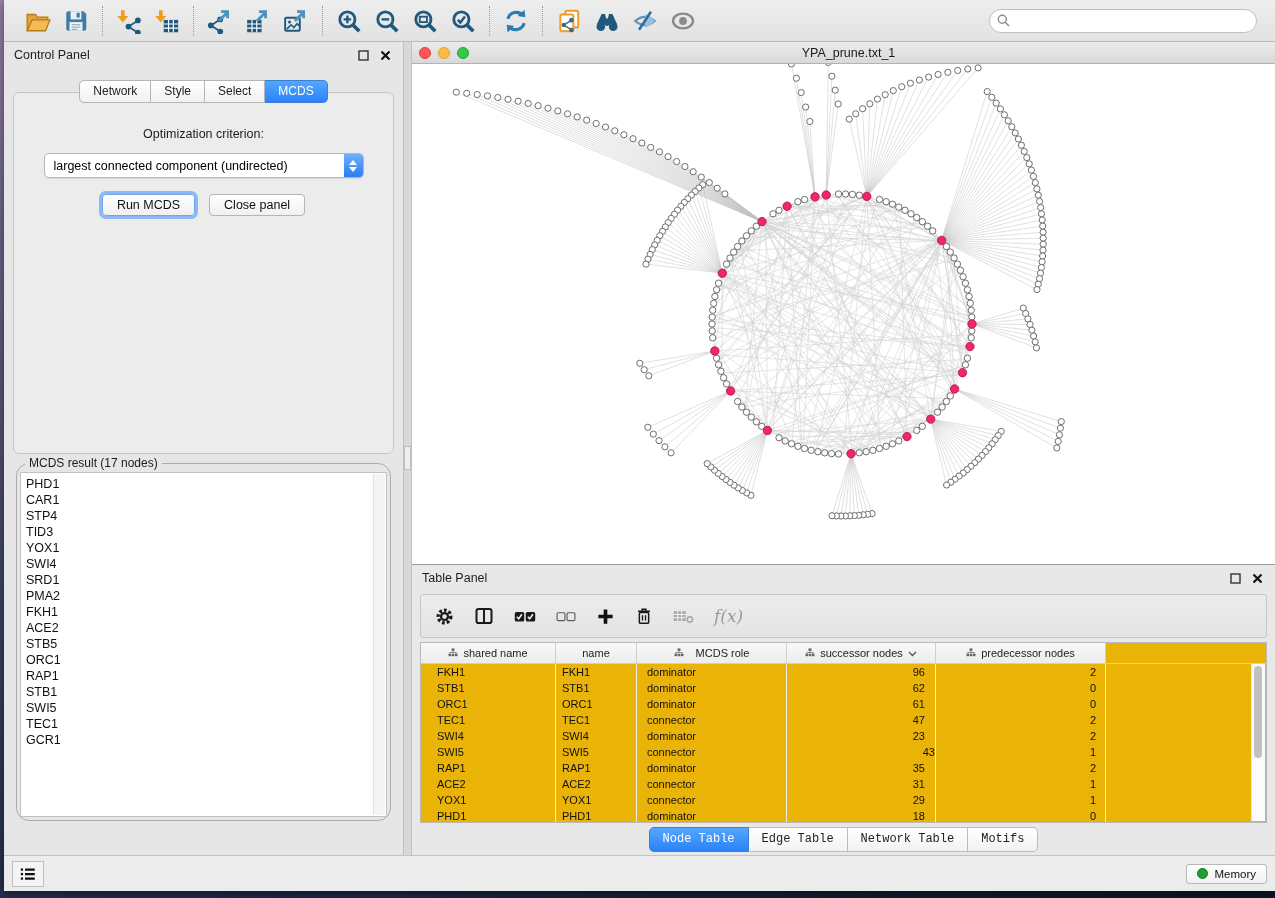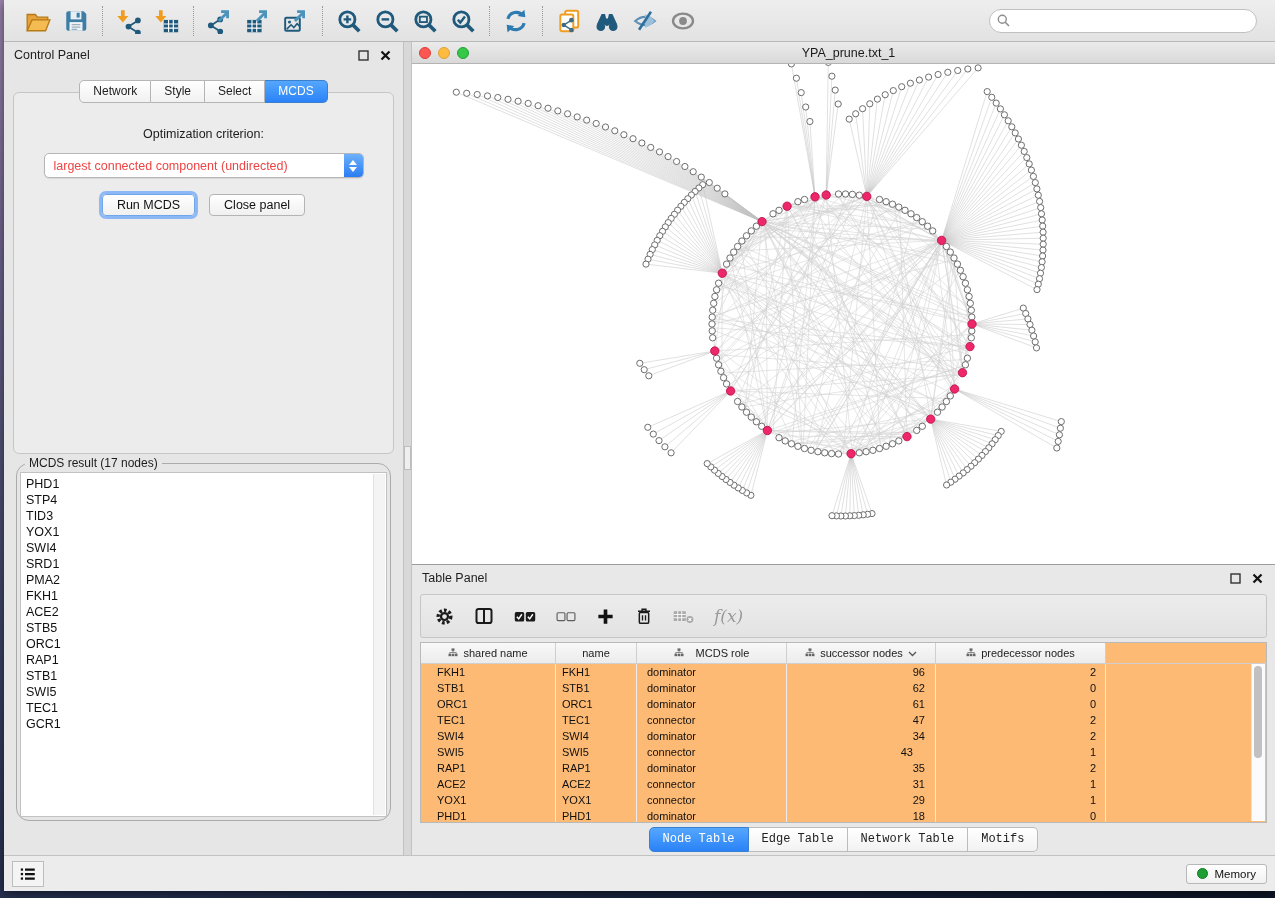--- a/index.html
+++ b/index.html
@@ -30,21 +30,21 @@
   .panel-head .ph-title{flex:1;}
   .ph-btn{width:16px;height:16px;display:flex;align-items:center;justify-content:center;margin-left:6px;}
   .cp-tabs{display:flex;justify-content:center;position:relative;z-index:2;margin-top:12px;margin-bottom:-11px;flex:0 0 auto;}
   .cp-tab{font-size:12px;padding:3px 13px 4px;background:linear-gradient(#ffffff,#f1f1f1);border:1px solid #b5b5b5;border-left:none;color:#222;}
   .cp-tab:first-child{border-left:1px solid #b5b5b5;border-radius:5px 0 0 5px;}
   .cp-tab:last-child{border-radius:0 5px 5px 0;}
   .cp-tab.sel{background:linear-gradient(#55a7fd,#2a82f7);color:#fff;border-color:#3a7fd0;}
   .cp-card{margin:0 9px;border:1px solid #c6c6c6;border-radius:6px;background:#ececec;height:362px;flex:0 0 auto;display:flex;flex-direction:column;align-items:center;padding-top:34px;box-sizing:border-box;}
   .opt-label{font-size:12.5px;color:#1c1c1c;margin-bottom:12px;}
   .combo{display:flex;align-items:stretch;height:23px;width:318px;border:1px solid #b6b6b6;border-radius:5px;background:#fff;overflow:hidden;box-shadow:0 1px 1px rgba(0,0,0,.08);}
-  .combo .combo-text{flex:1;font-size:12.5px;display:flex;align-items:center;padding-left:9px;color:#ef4444;white-space:nowrap;}
+  .combo .combo-text{flex:1;font-size:12.5px;display:flex;align-items:center;padding-left:9px;color:#000000;white-space:nowrap;}
   .combo .stepper{width:19px;background:linear-gradient(#6db1fd,#2a7df2);display:flex;flex-direction:column;align-items:center;justify-content:center;gap:2px;}
   .stepper .up{width:0;height:0;border-left:4px solid transparent;border-right:4px solid transparent;border-bottom:5px solid #fff;}
   .stepper .dn{width:0;height:0;border-left:4px solid transparent;border-right:4px solid transparent;border-top:5px solid #fff;}
   .btn-row{display:flex;gap:14px;margin-top:16px;}
   .mac-btn{font-size:12.5px;color:#111;background:linear-gradient(#ffffff,#f0f0f0);border:1px solid #b4b4b4;border-radius:4px;padding:3px 14px;}
   .mac-btn.focus{box-shadow:0 0 0 3px rgba(91,157,255,.65);border-color:#6fa7e8;}
   .mcds-box{margin:9px 12px 0;flex:0 0 auto;border:1px solid #ababab;border-radius:13px;position:relative;padding:8px 3px 3px;background:#e6e6e6;height:358px;box-sizing:border-box;}
   .mcds-legend{position:absolute;top:-8px;left:8px;background:#e6e6e6;padding:0 4px;font-size:12px;color:#1c1c1c;}
   .mcds-list{background:#fff;border:1px solid #c2c2c2;height:100%;box-sizing:border-box;overflow:hidden;position:relative;font-size:12.5px;line-height:16px;padding:3px 0 0 5px;color:#111;}
   .mcds-list .track{position:absolute;top:1px;right:1px;bottom:1px;width:11px;background:#f4f4f4;border-left:1px solid #e2e2e2;}
@@ -60,21 +60,21 @@
   .light.green{background:#34c748;border:1px solid #24a334;box-sizing:border-box;}
   .net-title{flex:1;text-align:center;font-size:12.5px;color:#1a1a1a;margin-right:48px;}
   .net-canvas{flex:1;background:#fff;position:relative;overflow:hidden;}
   .net-canvas svg{display:block;}
 
   
   .table-panel{flex:1;display:flex;flex-direction:column;min-height:0;background:#e8e8e8;}
   .tp-toolbar{height:42px;margin:3px 8px 0;background:linear-gradient(#ececec,#e3e3e3);border:1px solid #c6c6c6;border-radius:3px;display:flex;align-items:center;gap:20px;padding:0 14px;flex:0 0 auto;}
   .tp-icon{display:flex;align-items:center;justify-content:center;}
   .fx{font-family:"DejaVu Serif",serif;font-style:italic;font-size:17px;color:#9a9a9a;}
-  .tbl{margin:4px 8px 0;background:#fdba74;border:1px solid #b9b9b9;flex:1;min-height:0;position:relative;overflow:hidden;}
+  .tbl{margin:4px 8px 0;background:#eab308;border:1px solid #b9b9b9;flex:1;min-height:0;position:relative;overflow:hidden;}
   .tbl-header{display:flex;height:20px;border-bottom:1px solid #cfcfcf;flex:0 0 auto;}
   .th{box-sizing:border-box;display:flex;align-items:center;justify-content:center;gap:5px;font-size:11px;color:#222;background:linear-gradient(#f8f8f8,#ececec);border-right:1px solid #cfcfcf;}
   .tr{display:flex;height:16px;align-items:center;font-size:11px;color:#111;}
   .td{box-sizing:border-box;border-right:1px solid #ececec;height:100%;display:flex;align-items:center;white-space:nowrap;}
   .td.num{justify-content:flex-end;}
   .vscroll{position:absolute;top:21px;right:1px;bottom:1px;width:13px;background:#fbfbfb;border-left:1px solid #e4e4e4;}
   .vscroll .thumb{position:absolute;top:2px;left:2px;width:8px;height:92px;border-radius:4px;background:#c1c1c1;}
   .tp-tabs{height:32px;display:flex;align-items:center;justify-content:center;flex:0 0 auto;}
   .tp-tab{font-size:12px;padding:4px 13px 5px;background:linear-gradient(#ffffff,#f2f2f2);border:1px solid #bcbcbc;border-left:none;color:#222;font-family:Liberation Mono, monospace;}
   .tp-tab:first-child{border-left:1px solid #bcbcbc;border-radius:5px 0 0 5px;}
@@ -290,20 +290,21 @@
           <div class="btn-row">
             <button class="mac-btn focus">Run MCDS</button>
             <button class="mac-btn">Close panel</button>
           </div>
         </div>
         <div class="mcds-box">
           <span class="mcds-legend">MCDS result (17 nodes)</span>
           <div class="mcds-list" id="mcds-list">
               <span class="track"></span>
               <div>PHD1</div>
+              <div>CAR1</div>
               <div>STP4</div>
               <div>TID3</div>
               <div>YOX1</div>
               <div>SWI4</div>
               <div>SRD1</div>
               <div>PMA2</div>
               <div>FKH1</div>
               <div>ACE2</div>
               <div>STB5</div>
               <div>ORC1</div>
@@ -1170,28 +1171,28 @@
                   <div class="td" style="width: 135px; padding: 0px 0px 0px 16px;">TEC1</div>
                   <div class="td" style="width: 81px; padding: 0px 0px 0px 6px;">TEC1</div>
                   <div class="td" style="width: 150px; padding: 0px 0px 0px 10px;">connector</div>
                   <div class="td num" style="width: 149px; padding: 0px 10px 0px 0px;">47</div>
                   <div class="td num" style="width: 170px; padding: 0px 9px 0px 0px;">2</div>
                 </div>
                 <div class="tr">
                   <div class="td" style="width: 135px; padding: 0px 0px 0px 16px;">SWI4</div>
                   <div class="td" style="width: 81px; padding: 0px 0px 0px 6px;">SWI4</div>
                   <div class="td" style="width: 150px; padding: 0px 0px 0px 10px;">dominator</div>
-                  <div class="td num" style="width: 149px; padding: 0px 10px 0px 0px;">34</div>
+                  <div class="td num" style="width: 149px; padding: 0px 10px 0px 0px;">23</div>
                   <div class="td num" style="width: 170px; padding: 0px 9px 0px 0px;">2</div>
                 </div>
                 <div class="tr">
                   <div class="td" style="width: 135px; padding: 0px 0px 0px 16px;">SWI5</div>
                   <div class="td" style="width: 81px; padding: 0px 0px 0px 6px;">SWI5</div>
                   <div class="td" style="width: 150px; padding: 0px 0px 0px 10px;">connector</div>
-                  <div class="td num" style="width: 149px; padding: 0px 22px 0px 0px;">43</div>
+                  <div class="td num" style="width: 149px; padding: 0px 0 0px 0px;">43</div>
                   <div class="td num" style="width: 170px; padding: 0px 9px 0px 0px;">1</div>
                 </div>
                 <div class="tr">
                   <div class="td" style="width: 135px; padding: 0px 0px 0px 16px;">RAP1</div>
                   <div class="td" style="width: 81px; padding: 0px 0px 0px 6px;">RAP1</div>
                   <div class="td" style="width: 150px; padding: 0px 0px 0px 10px;">dominator</div>
                   <div class="td num" style="width: 149px; padding: 0px 10px 0px 0px;">35</div>
                   <div class="td num" style="width: 170px; padding: 0px 9px 0px 0px;">2</div>
                 </div>
                 <div class="tr">

